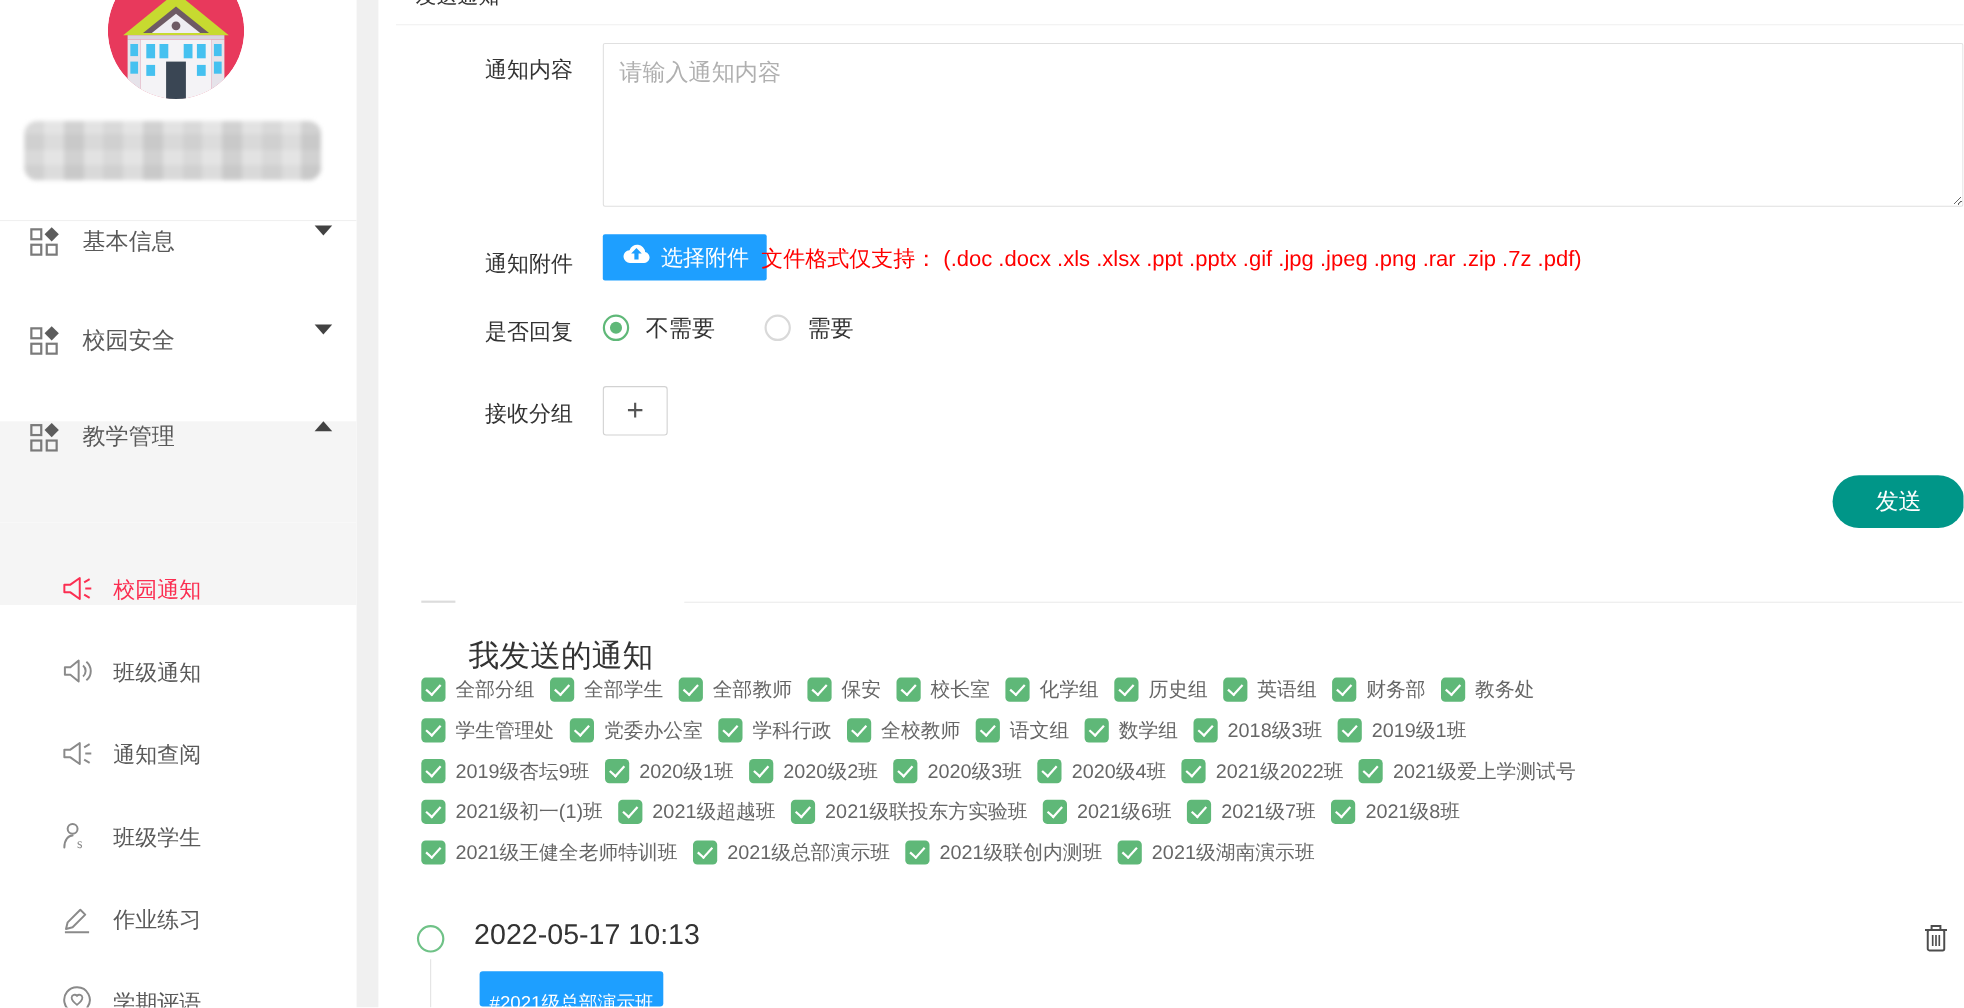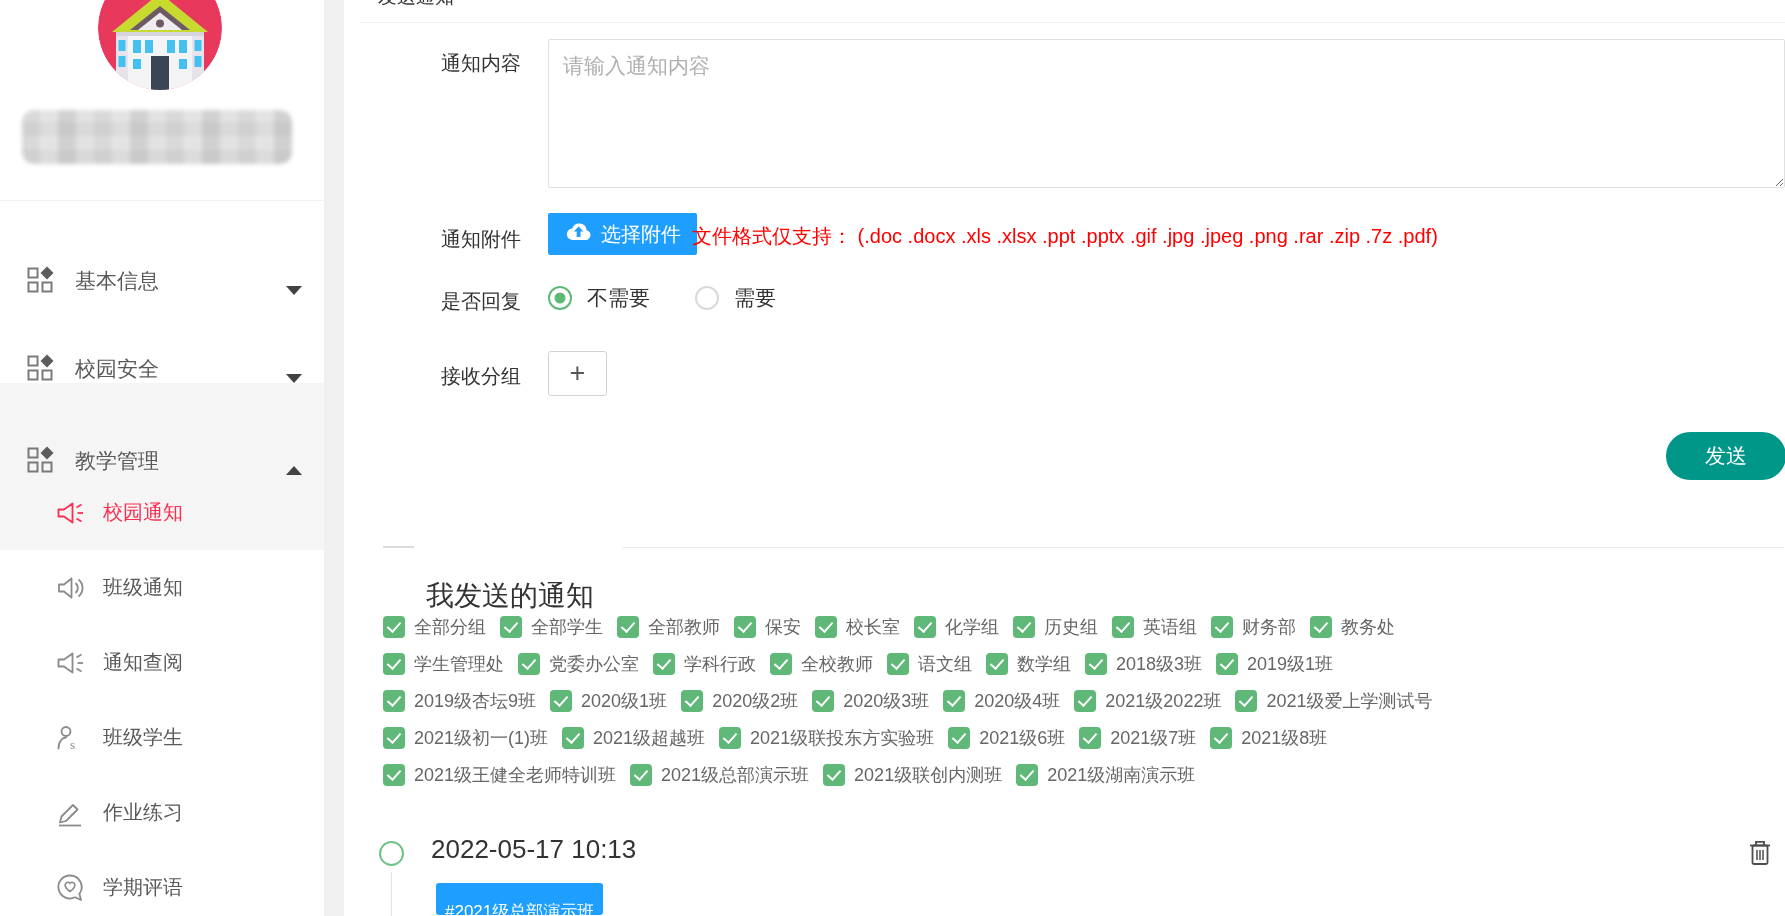--- a/index.html
+++ b/index.html
@@ -13,30 +13,30 @@
   .avatar { position: absolute; left: 98px; top: -34px; width: 124px; height: 124px; border-radius: 50%; overflow: hidden; }
   .blur-name {
     position: absolute; left: 22px; top: 110px; width: 270px; height: 54px; border-radius: 12px;
     background-color: #ececec;
     background-image:
       repeating-linear-gradient(90deg, rgba(0,0,0,0.07) 0 18px, rgba(0,0,0,0.02) 18px 36px, rgba(0,0,0,0.10) 36px 54px, rgba(0,0,0,0.03) 54px 72px),
       repeating-linear-gradient(0deg, rgba(0,0,0,0.05) 0 14px, rgba(0,0,0,0.01) 14px 28px);
     filter: blur(2px);
   }
   .sb-divider { position: absolute; left: 0; top: 200px; width: 100%; height: 1px; background: #f0f0f0; }
-  .menu-item { position: absolute; left: 0; width: 100%; display: flex; align-items: flex-end; cursor: pointer; font-family: Liberation Mono, monospace; }
+  .menu-item { position: absolute; left: 0; width: 100%; display: flex; align-items: flex-start; cursor: pointer; font-family: Liberation Mono, monospace; }
   .mi-basic  { top: 205px; height: 90px; }
   .mi-safety { top: 295px; height: 88px; }
   .mi-teach  { top: 383px; height: 92px; background: #f5f5f5; }
   .mi-icon { margin-left: 25px; width: 30px; height: 30px; flex: 0 0 30px; }
   .mi-label { margin-left: 20px; font-size: 21px; color: #595959; }
   .caret { width: 0; height: 0; border-left: 8px solid transparent; border-right: 8px solid transparent; margin-left: auto; margin-right: 22px; }
   .caret.down { border-top: 9px solid #424242; }
   .caret.up   { border-bottom: 9px solid #424242; }
-  .sub-item { position: absolute; left: 0; width: 100%; height: 75px; display: flex; align-items: center; cursor: pointer; font-family: Liberation Serif, serif; }
+  .sub-item { position: absolute; left: 0; width: 100%; height: 75px; display: flex; align-items: flex-end; cursor: pointer; font-family: Liberation Serif, serif; }
   .si-0 { top: 475px; background: #f5f5f5; }
   .si-1 { top: 550px; } .si-2 { top: 625px; } .si-3 { top: 700px; } .si-4 { top: 775px; } .si-5 { top: 850px; }
   .sub-icon { margin-left: 55px; width: 30px; height: 30px; flex: 0 0 30px; color: #8a8a8a; }
   .sub-label { margin-left: 18px; font-size: 20px; color: #595959; }
   .sub-item.active .sub-icon { color: #fb2e51; }
   .sub-item.active .sub-label { color: #fb2e51; }
   
   .gutter { position: absolute; left: 324px; top: 0; width: 20px; height: 916px; background: #f0f0f0; }
   
   .main { position: absolute; left: 360px; top: 0; width: 1441px; height: 916px; background: #fff; }

